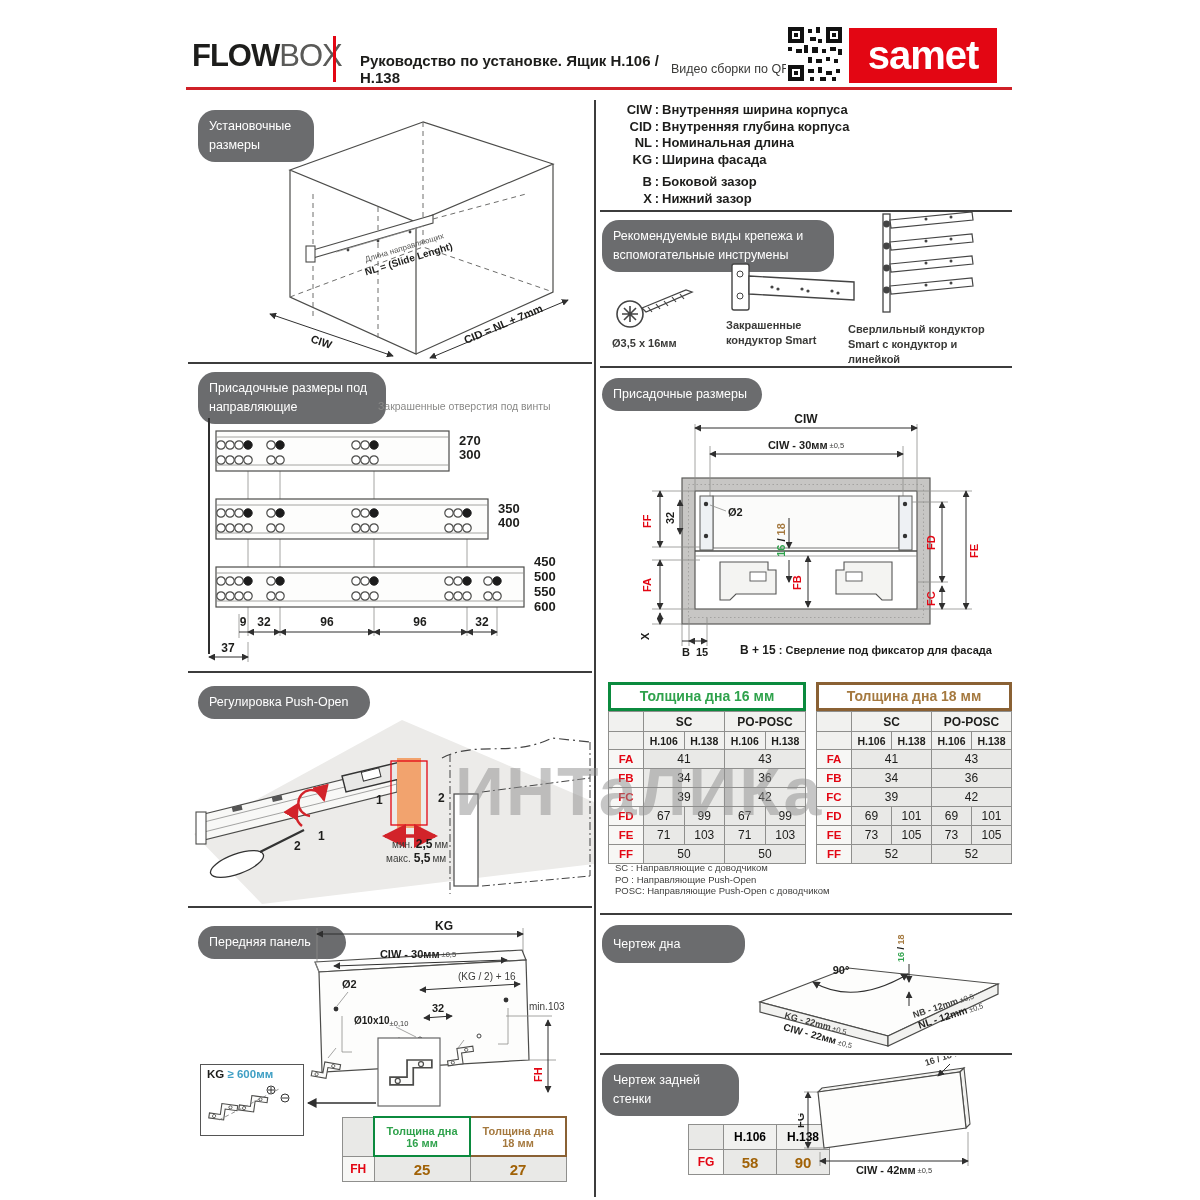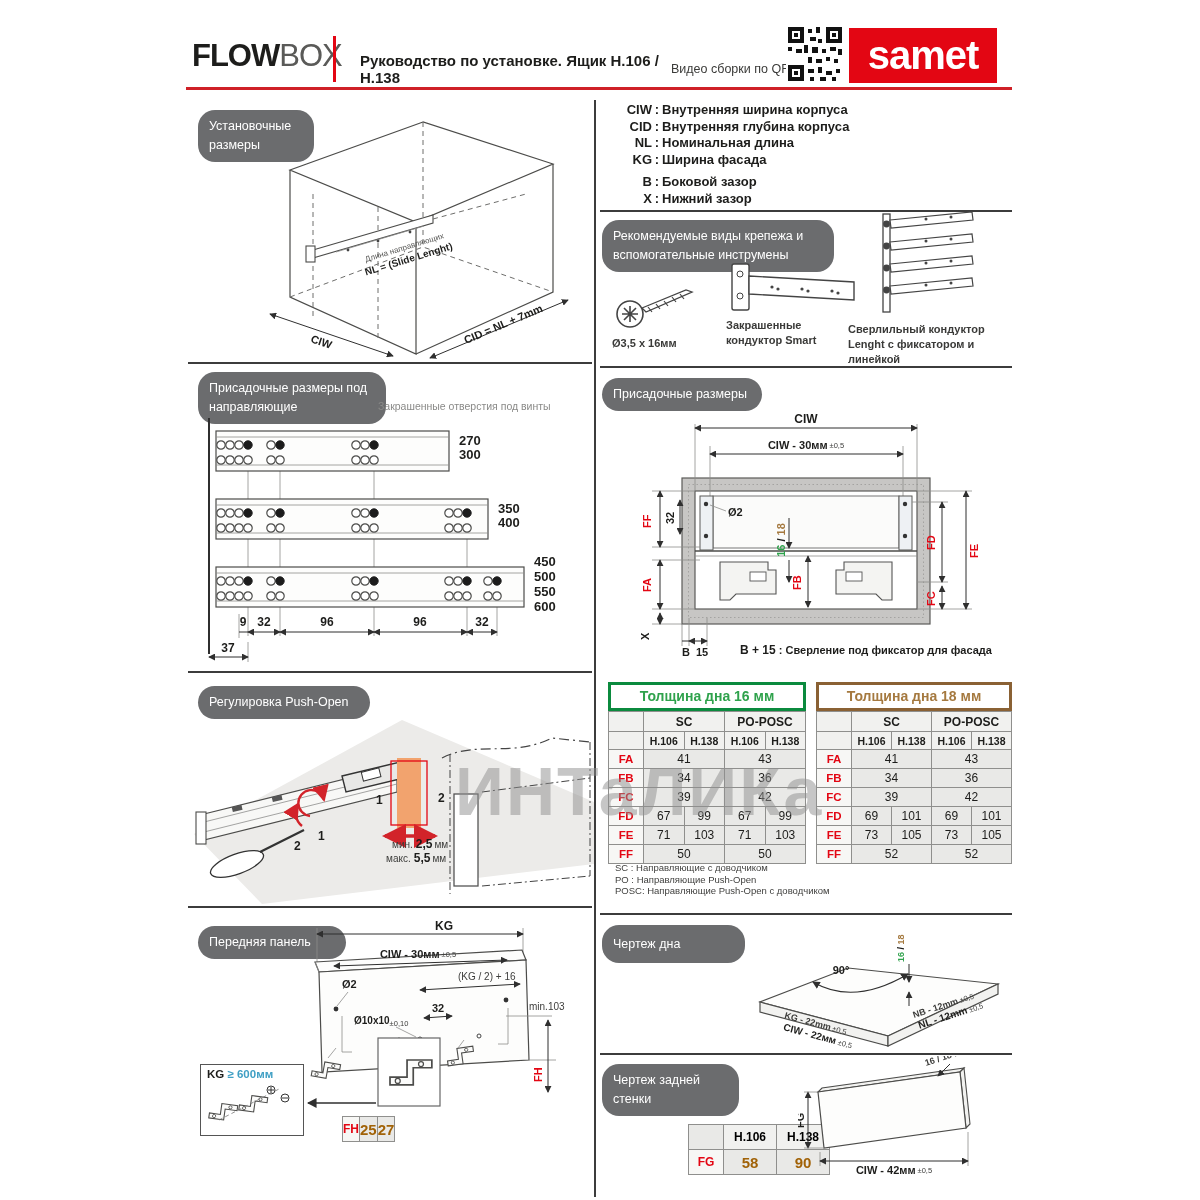--- a/index.html
+++ b/index.html
@@ -351,20 +351,25 @@
         <line x1="81" y1="18" x2="87" y2="18" stroke="#333"></line>
       <line x1="18" y1="40" x2="80" y2="8" stroke="#777" stroke-width=".8" stroke-dasharray="4 3"></line>
     </svg>
   </div>
   <svg class="abs" style="left:302px;top:1096px;" width="78" height="14">
     <line x1="74" y1="7" x2="6" y2="7" stroke="#2f2f2f" stroke-width="1.4" marker-end="url(#ma)"></line>
   </svg>
 
   <table class="fhtbl abs" style="left:342px;top:1116px;">
     <tbody>
+        <tr>
+      <td class="corner" style="width:30px;height:38px;"></td>
+      <td class="h16"><span>Толщина дна</span><br><span>16 мм</span></td>
+      <td class="h18"><span>Толщина дна</span><br><span>18 мм</span></td>
+    </tr>
     <tr>
       <td class="rlbl">FH</td>
       <td class="val">25</td>
       <td class="val">27</td>
     </tr>
   </tbody>
     </table>
 
   <div class="abs" style="left:616px;top:102px;">
     <div class="lg-row"><span class="lg-code">CIW</span><span class="lg-colon">:</span><span>Внутренняя ширина корпуса</span></div>
@@ -421,21 +426,21 @@
       <circle cx="60" cy="31" r="1.5"></circle>
         <circle cx="85" cy="29" r="1.5"></circle>
       <circle cx="60" cy="53" r="1.5"></circle>
         <circle cx="85" cy="51" r="1.5"></circle>
       <circle cx="60" cy="75" r="1.5"></circle>
         <circle cx="85" cy="73" r="1.5"></circle>
     </g>
   </svg>
   <div class="abs flab" style="left:848px;top:322px;">
     <div>Сверлильный кондуктор</div>
-      <div>Lenght с фиксатором и</div>
+      <div>Smart с кондуктор и</div>
       <div>линейкой</div>
   </div>
 
   <div class="abs sep" style="left:600px;top:366px;width:412px;"></div>
 
   <div class="abs badge" style="left:602px;top:378px;width:160px;">Присадочные размеры</div>
   <svg class="abs" style="left:600px;top:392px;" width="412" height="270" viewBox="0 0 412 270">
     <rect x="82" y="86" width="248" height="146" fill="#c7c6c4" stroke="#5b5b59" stroke-width="1.2"></rect>
     <rect x="88.5" y="92.5" width="235" height="133" fill="none" stroke="#9a9a98" stroke-width=".8" stroke-dasharray="1.5 2.5"></rect>
     <rect x="95" y="99" width="222" height="118" fill="#fff" stroke="#5b5b59" stroke-width="1.2"></rect>

